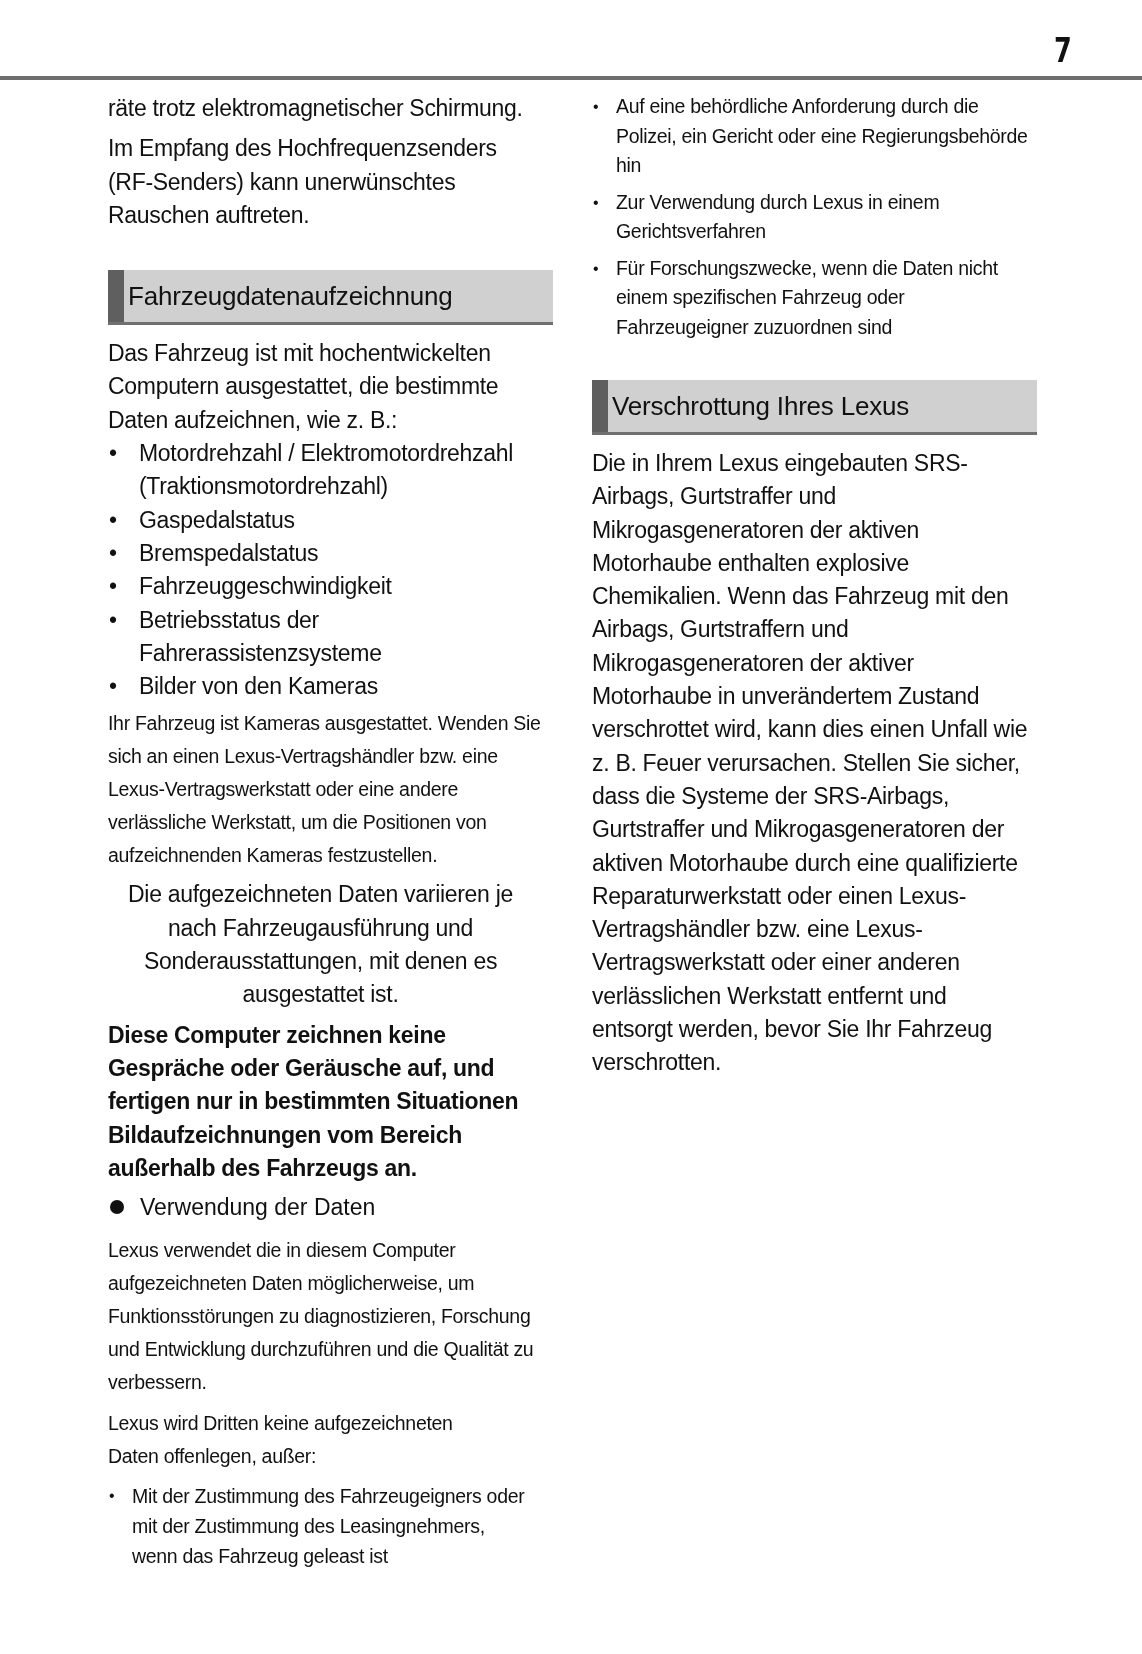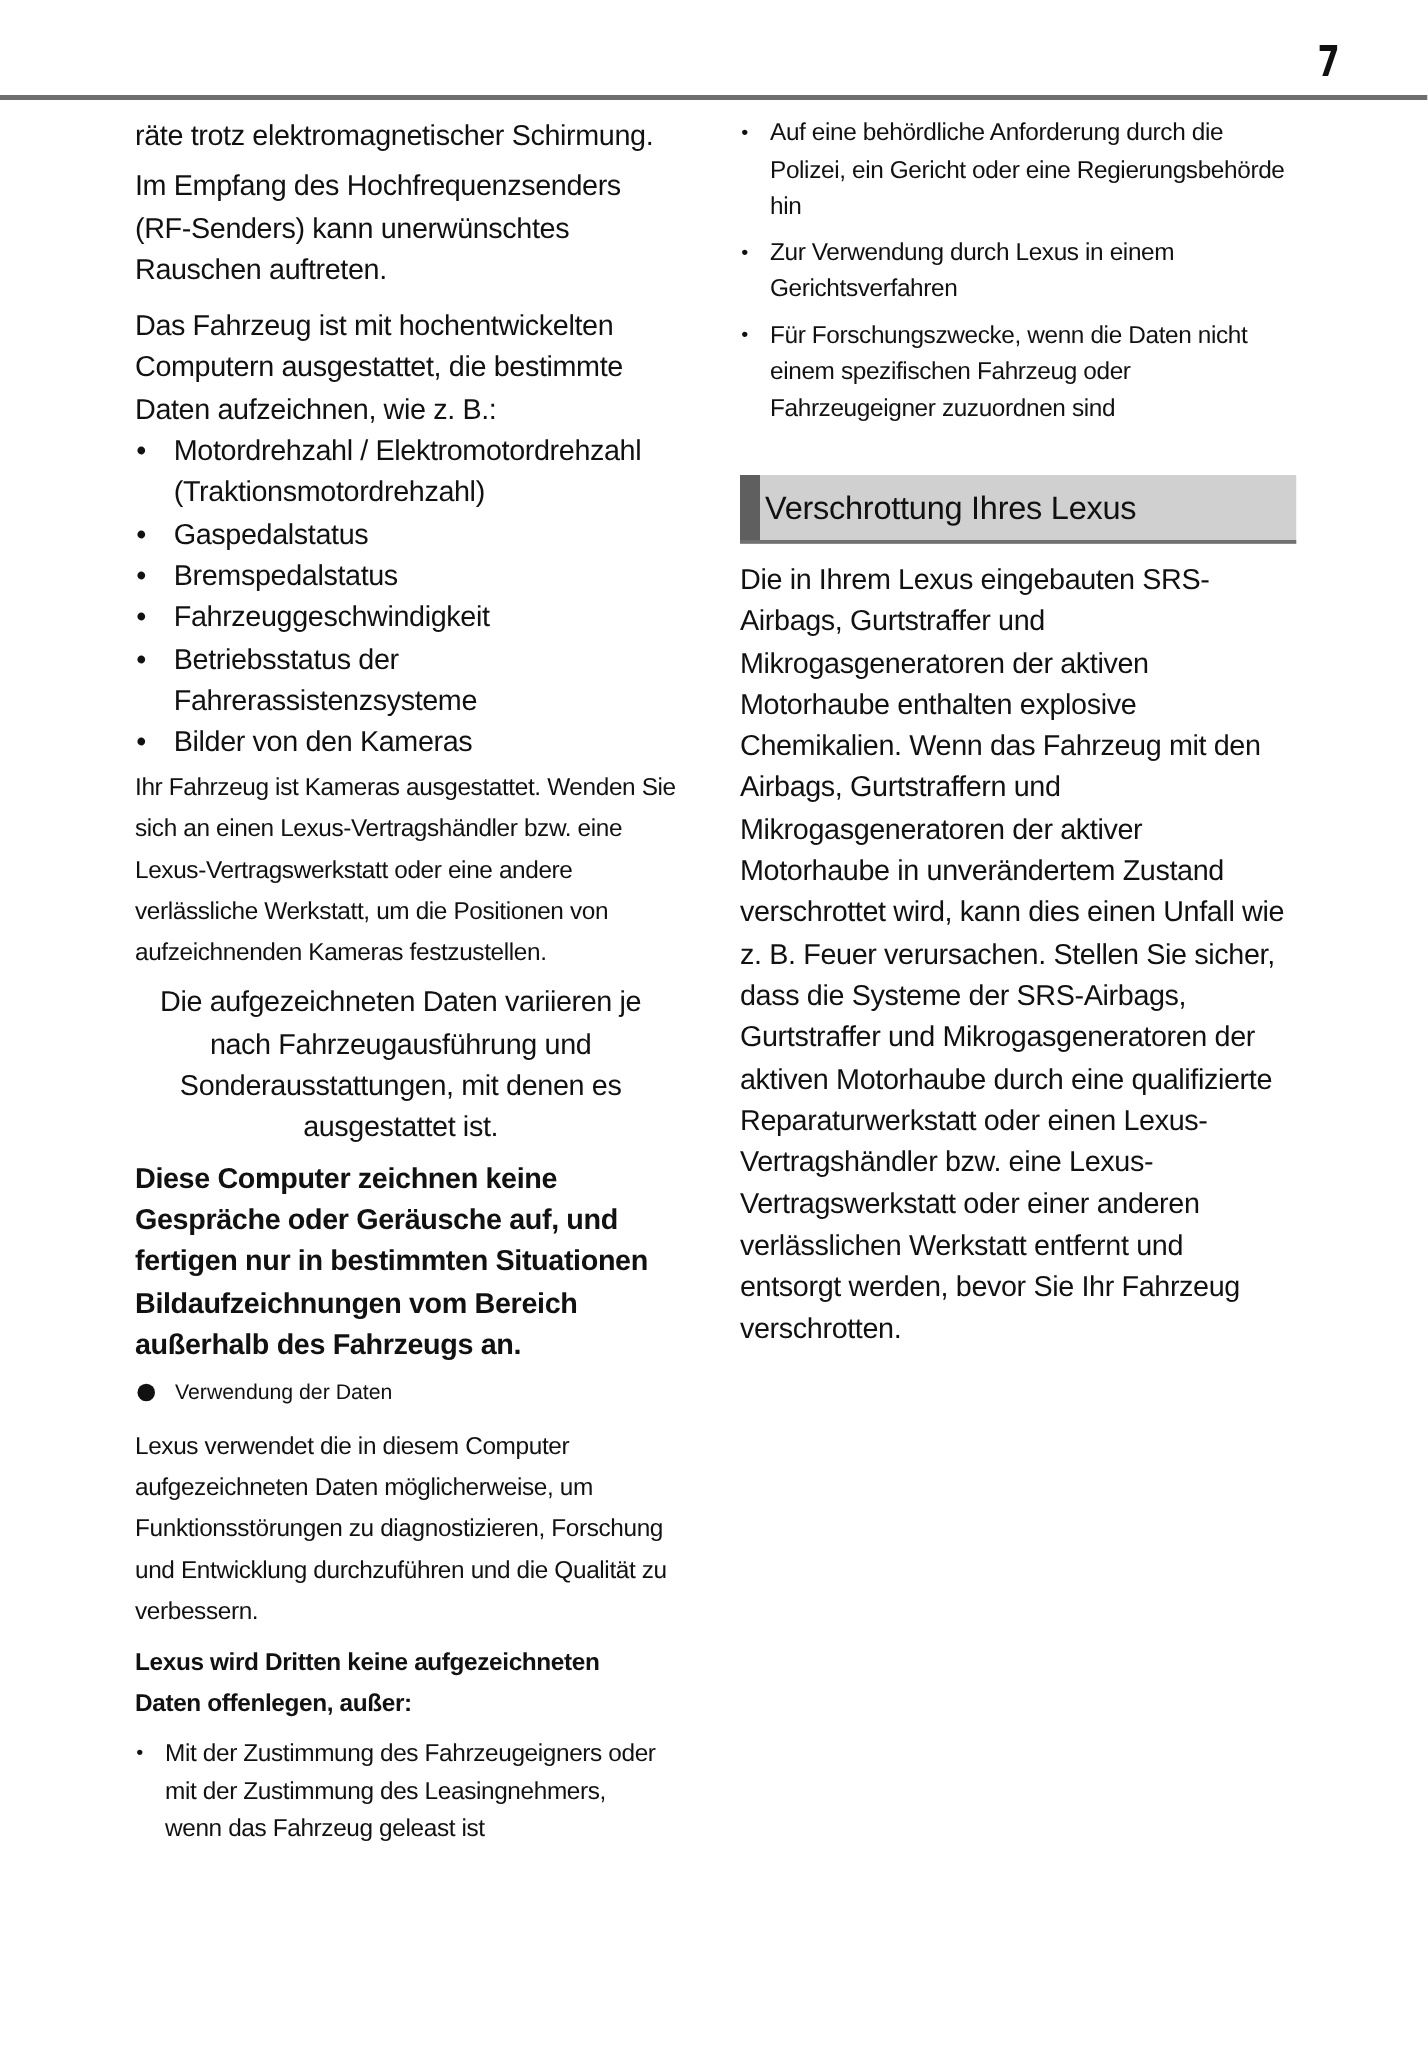--- a/index.html
+++ b/index.html
@@ -15,52 +15,55 @@
   .body-l { font-size: 23px; line-height: 33.3px; letter-spacing: -0.3px; }
   .body-s { font-size: 19.5px; line-height: 33px; letter-spacing: -0.3px; }
   .heading { position: relative; height: 52px; background: #d0d0d0; border-bottom: 3px solid #707070;
              display: flex; align-items: center; padding-left: 20px; font-size: 26px; letter-spacing: -0.2px; }
   .heading::before { content: ""; position: absolute; left: 0; top: 0; width: 16px; height: 52px; background: #5f5f5f; }
   ul.bl { list-style: none; margin: 0; padding: 0; }
   ul.bl li { position: relative; padding-left: 31px; }
   ul.bl li .dot { position: absolute; left: 1px; top: 0; }
   ul.bs li { padding-left: 24px; }
   ul.bs li .dot { font-size: 16px; }
-  .round-bullet { display: flex; align-items: center; font-size: 17px; line-height: 34px; text-align: right; }
+  .round-bullet { display: flex; align-items: center; font-size: 23px; line-height: 34px; text-align: right; }
   .round-bullet .circle { width: 14px; height: 14px; border-radius: 50%; background: #111; margin-right: 16px; margin-left: 2px; }
 </style>
 </head>
 <body>
 
 <div class="page-num">7</div>
 <div class="top-rule"></div>
 
 <div class="col col-left">
   <p class="body-l" style="margin-bottom:7px;">räte trotz elektromagnetischer Schirmung.</p>
   <p class="body-l" style="width:420px;">Im Empfang des Hochfrequenzsenders (RF-Senders) kann unerwünschtes Rauschen auftreten.</p>
 
+  <div class="heading" style="margin-top:38px;">
+    <span>Fahrzeugdatenaufzeichnung</span>
+  </div>
 
   <p class="body-l" style="margin-top:12px;width:420px;">Das Fahrzeug ist mit hochentwickelten Computern ausgestattet, die bestimmte Daten aufzeichnen, wie z. B.:</p>
   <ul class="bl body-l" style="width:430px;">
     <li><span class="dot">•</span><span>Motordrehzahl / Elektromotordrehzahl (Traktionsmotordrehzahl)</span></li>
     <li><span class="dot">•</span><span>Gaspedalstatus</span></li>
     <li><span class="dot">•</span><span>Bremspedalstatus</span></li>
     <li><span class="dot">•</span><span>Fahrzeuggeschwindigkeit</span></li>
     <li><span class="dot">•</span><span>Betriebsstatus der Fahrerassistenzsysteme</span></li>
     <li><span class="dot">•</span><span>Bilder von den Kameras</span></li>
   </ul>
   <p class="body-s" style="margin-top:4px;width:440px;">Ihr Fahrzeug ist Kameras ausgestattet. Wenden Sie sich an einen Lexus-Vertragshändler bzw. eine Lexus-Vertragswerkstatt oder eine andere verlässliche Werkstatt, um die Positionen von aufzeichnenden Kameras festzustellen.</p>
   <p class="body-l" style="margin-top:6px;width:425px;text-align:center;">Die aufgezeichneten Daten variieren je nach Fahrzeugausführung und Sonderausstattungen, mit denen es ausgestattet ist.</p>
   <p class="body-l" style="margin-top:7px;width:425px;font-weight:bold;">Diese Computer zeichnen keine Gespräche oder Geräusche auf, und fertigen nur in bestimmten Situationen Bildaufzeichnungen vom Bereich außerhalb des Fahrzeugs an.</p>
   <div class="round-bullet" style="margin-top:5px;">
     <span class="circle"></span>
     <span>Verwendung der Daten</span>
   </div>
   <p class="body-s" style="margin-top:10px;width:440px;">Lexus verwendet die in diesem Computer aufgezeichneten Daten möglicherweise, um Funktionsstörungen zu diagnostizieren, Forschung und Entwicklung durchzuführen und die Qualität zu verbessern.</p>
-  <p class="body-s" style="margin-top:8px;width:400px;font-weight:bold;">Lexus wird Dritten keine aufgezeichneten Daten offenlegen, außer:</p>
+  <p class="body-s" style="margin-top:8px;width:400px;">Lexus wird Dritten keine aufgezeichneten Daten offenlegen, außer:</p>
   <ul class="bl bs body-s" style="margin-top:8px;width:425px;line-height:30px;">
     <li><span class="dot">•</span><span>Mit der Zustimmung des Fahrzeugeigners oder mit der Zustimmung des Leasingnehmers, wenn das Fahrzeug geleast ist</span></li>
   </ul>
 </div>
 
 <div class="col col-right">
   <ul class="bl bs body-s" style="width:440px;line-height:29.5px;">
     <li style="margin-bottom:7px;"><span class="dot">•</span><span>Auf eine behördliche Anforderung durch die Polizei, ein Gericht oder eine Regierungsbehörde hin</span></li>
     <li style="margin-bottom:7px;"><span class="dot">•</span><span>Zur Verwendung durch Lexus in einem Gerichtsverfahren</span></li>
     <li><span class="dot">•</span><span>Für Forschungszwecke, wenn die Daten nicht einem spezifischen Fahrzeug oder Fahrzeugeigner zuzuordnen sind</span></li>

